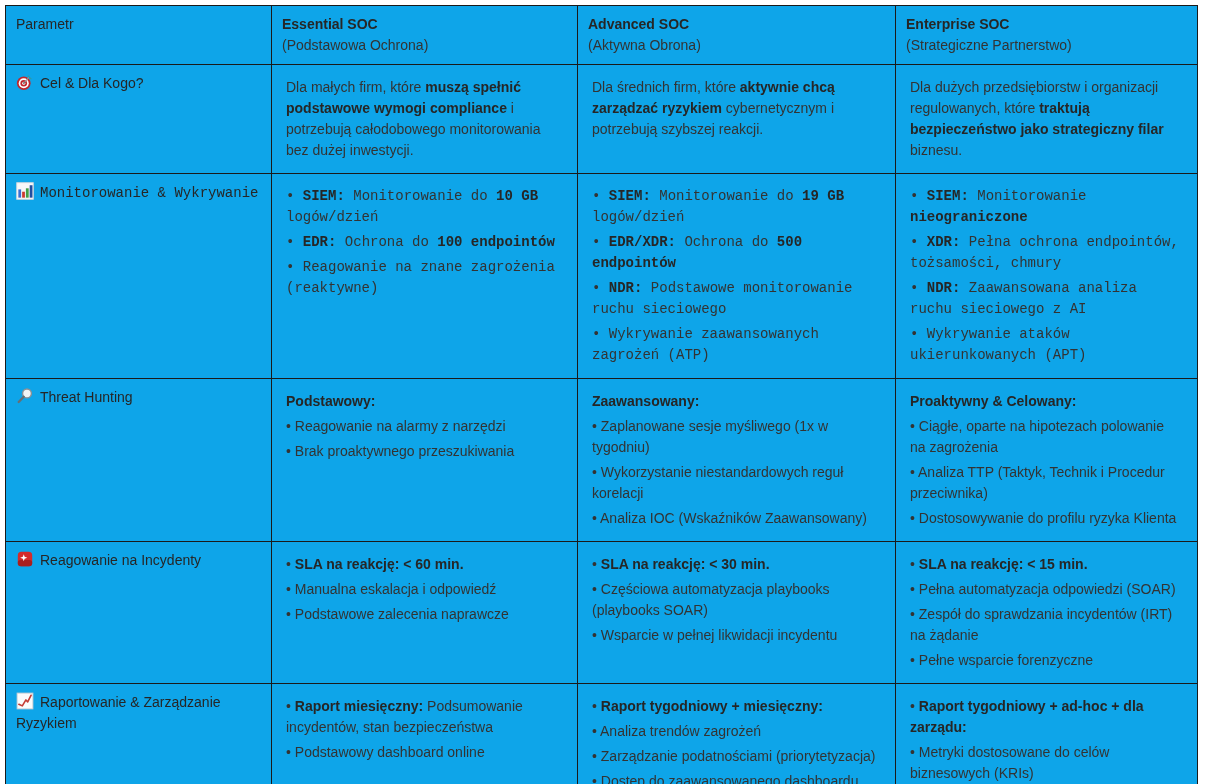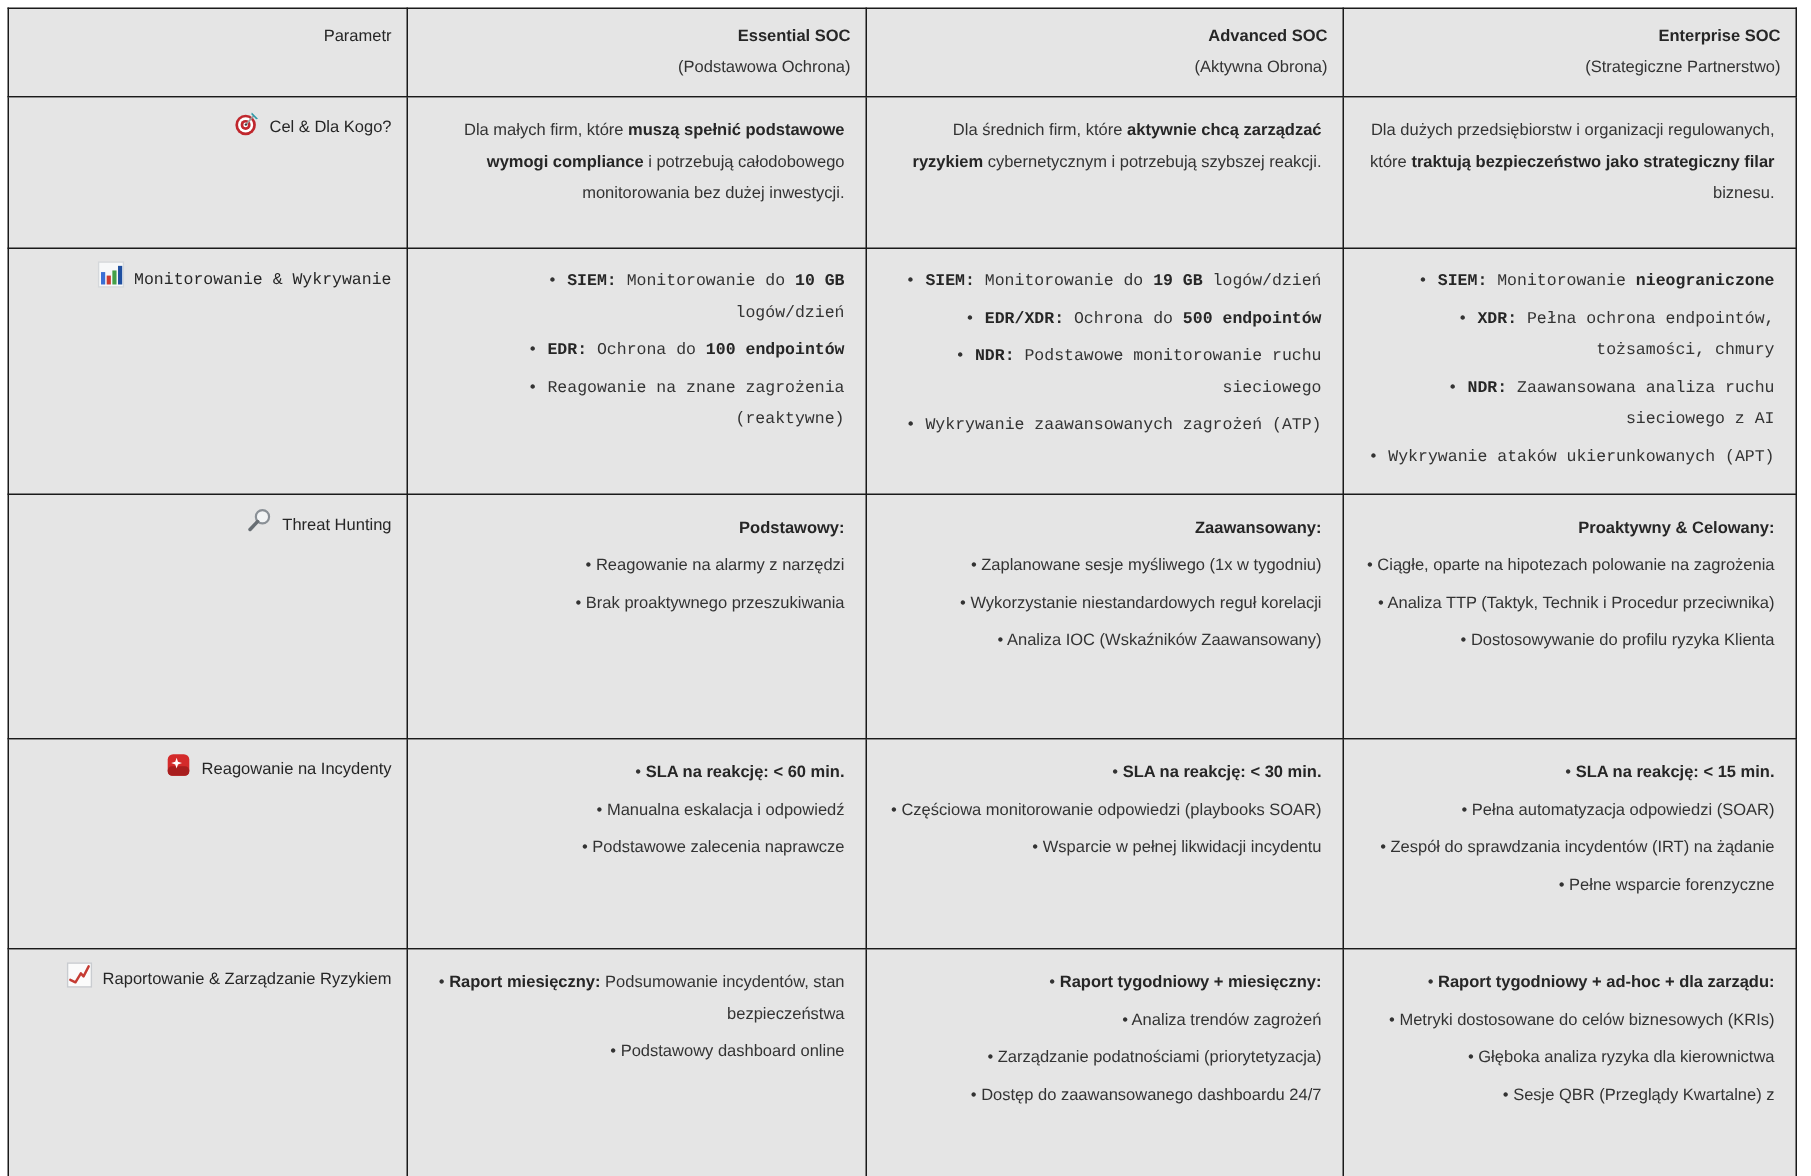--- a/index.html
+++ b/index.html
@@ -7,23 +7,23 @@
   .screen {
     position:relative; width:1207px; height:784px; overflow:hidden;
     background:#fff; font-family:"Liberation Sans","DejaVu Sans",sans-serif;
     color:#333;
   }
   table.soc {
     position:absolute; left:5px; top:5px; width:1192px;
     border-collapse:collapse; table-layout:fixed;
   }
   table.soc td, table.soc th {
-    border:1px solid #1a1a1a; vertical-align:top; text-align:right;
-    padding:8px 10px; font-size:11px; line-height:21px; font-weight:normal;
-    background:#e5e5e5; overflow:hidden;
+    border:1px solid #1a1a1a; vertical-align:top; text-align:left;
+    padding:8px 10px; font-size:14px; line-height:21px; font-weight:normal;
+    background:#0ea5e9; overflow:hidden;
   }
   .col-title { font-weight:bold; color:#262626; display:block; }
   .col-subtitle { color:#333; display:block; }
   .label-cell { font-weight:bold; color:#262626; }
   .label-cell .icon { display:inline-block; width:18px; height:18px; vertical-align:-3px; margin-right:6px; }
   .line { margin:4px; }
   .line b { font-weight:bold; color:#262626; }
 </style>
 </head>
 <body>
@@ -131,21 +131,21 @@
       <rect x="2" y="11" width="16" height="7" rx="3.2" fill="#a81e1e"></rect>
       <path d="M8.6 4.6 L9.6 7.6 L12.6 8.6 L9.6 9.6 L8.6 12.6 L7.6 9.6 L4.6 8.6 L7.6 7.6 Z" fill="#fff"></path>
     </svg></span><span>Reagowanie na Incydenty</span></td>
           <td>
             <div class="line"><span>• </span><b>SLA na reakcję: &lt; 60 min.</b></div>
             <div class="line"><span>• Manualna eskalacja i odpowiedź</span></div>
             <div class="line"><span>• Podstawowe zalecenia naprawcze</span></div>
           </td>
           <td>
             <div class="line"><span>• </span><b>SLA na reakcję: &lt; 30 min.</b></div>
-            <div class="line"><span>• Częściowa monitorowanie odpowiedzi (playbooks SOAR)</span></div>
+            <div class="line"><span>• Częściowa automatyzacja playbooks (playbooks SOAR)</span></div>
             <div class="line"><span>• Wsparcie w pełnej likwidacji incydentu</span></div>
           </td>
           <td>
             <div class="line"><span>• </span><b>SLA na reakcję: &lt; 15 min.</b></div>
             <div class="line"><span>• Pełna automatyzacja odpowiedzi (SOAR)</span></div>
             <div class="line"><span>• Zespół do sprawdzania incydentów (IRT) na żądanie</span></div>
             <div class="line"><span>• Pełne wsparcie forenzyczne</span></div>
           </td>
         </tr>
         <tr style="height: 240px;">

